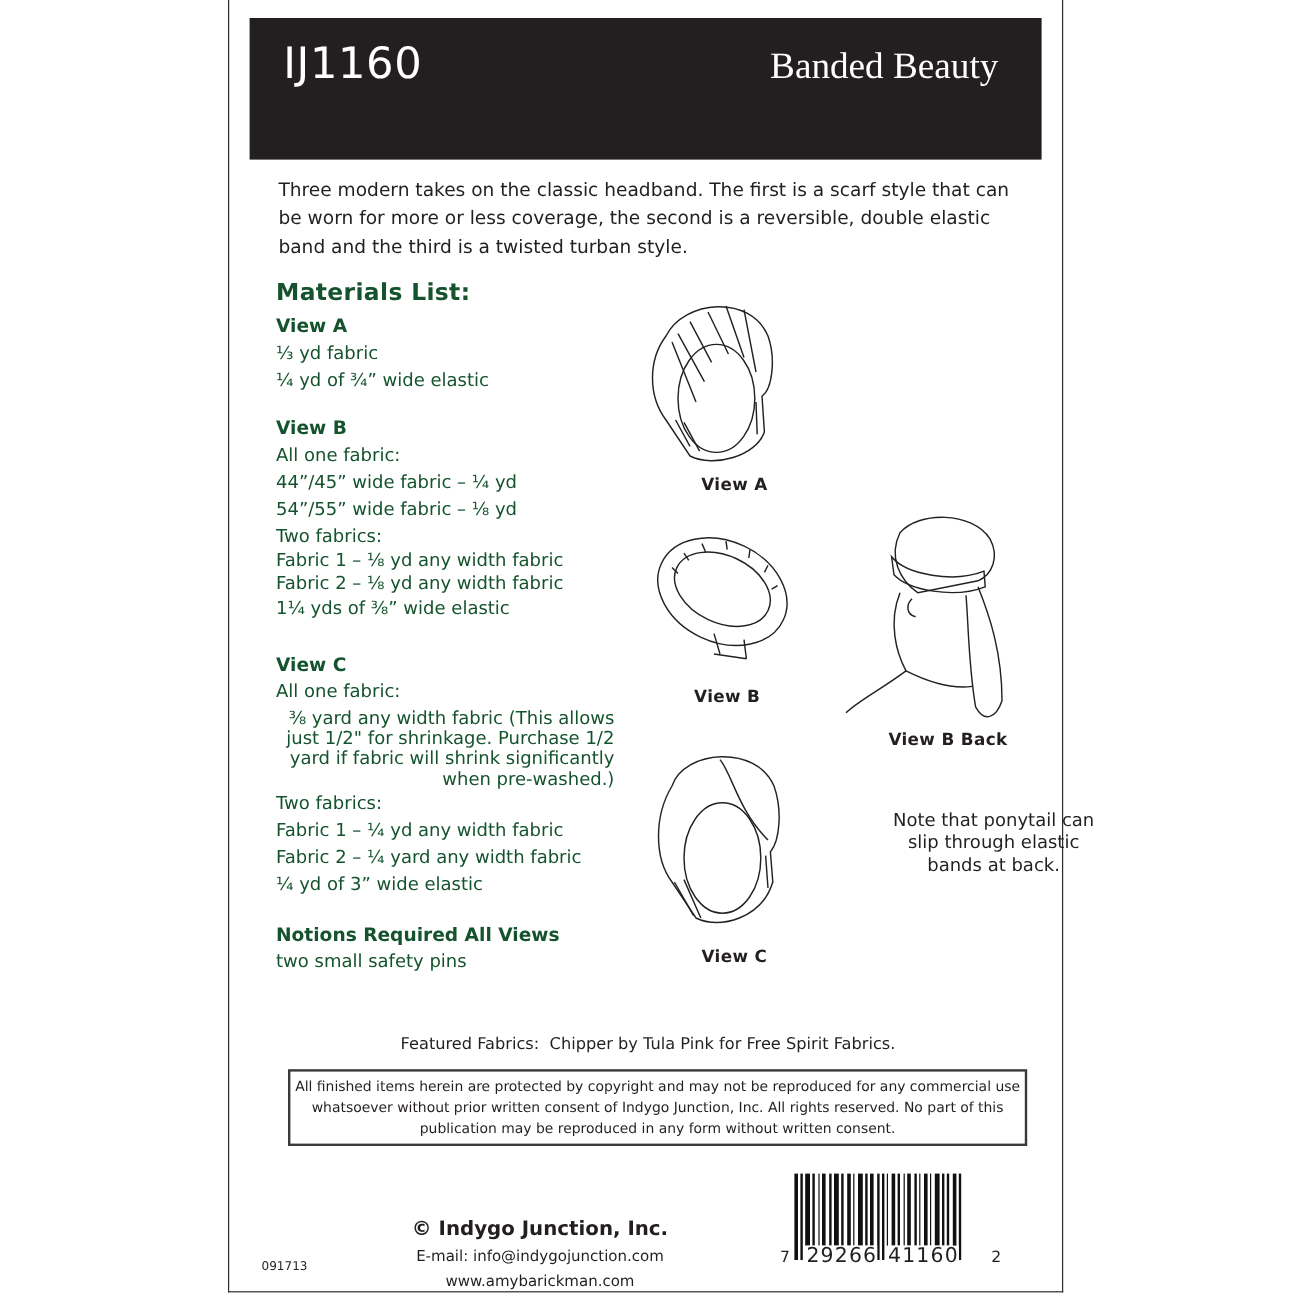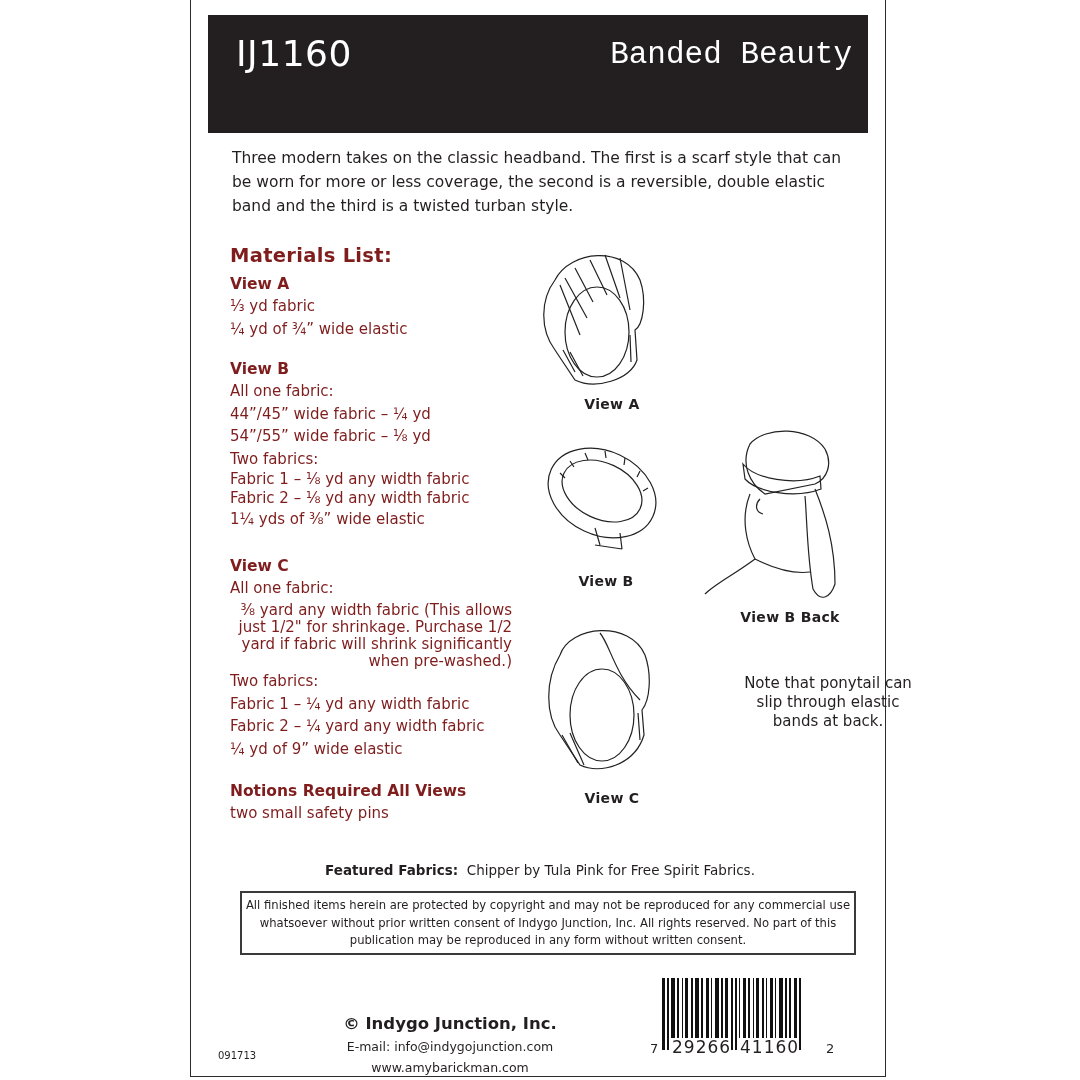--- a/index.html
+++ b/index.html
@@ -26,36 +26,35 @@
     width: 660px; height: 118px;
     background: #231f20;
     color: #ffffff;
   }
   .header .code {
     position: absolute; left: 28px; top: 18px;
     font-size: 36px; letter-spacing: 0.5px;
     font-family: "DejaVu Sans", sans-serif;
   }
   .header .title {
-    position: absolute; right: 16px; top: 22px;
+    position: absolute; right: 36px; top: 22px;
     font-size: 31px;
-    font-family: Liberation Mono, monospace;
+    font-family: Liberation Serif, serif;
   }
   .intro {
     position: absolute; left: 232px; top: 146px;
     width: 620px;
     font-size: 15.5px; line-height: 24px;
     color: #231f20;
   }
   .materials {
     position: absolute; left: 230px; top: 232px;
     width: 300px;
     font-size: 15px;
-    color: #7f1d1d;
-    margin-top: 12px;
+    color: #14532d;
   }
   .materials h2 {
     margin: 0 0 6px 0;
     font-size: 19.5px; font-weight: bold;
     letter-spacing: 0.3px;
   }
   .materials h3 {
     margin: 0; font-size: 15.5px; font-weight: bold;
     line-height: 22px;
   }
@@ -69,21 +68,21 @@
   }
   .note {
     position: absolute; left: 744px; top: 630px;
     width: 168px; text-align: center;
     font-size: 15px; line-height: 19px; margin-top: 44px;
   }
   .featured {
     position: absolute; left: 230px; top: 862px; width: 620px;
     text-align: center; font-size: 13.5px;
   }
-  .featured b { font-weight: bold; margin-top: 44px; }
+  .featured b { font-weight: normal; margin-top: 44px; }
   .copyright-box {
     position: absolute; left: 240px; top: 891px;
     width: 616px; height: 64px;
     border: 2px solid #3a3a3a;
     box-sizing: border-box;
     text-align: center;
     font-size: 11.6px; line-height: 17.5px;
     padding-top: 4px;
   }
   .company {
@@ -144,21 +143,21 @@
     <div class="line">1¼ yds of ⅜” wide elastic</div>
   </div>
 
   <div class="group" style="margin-top:24px">
     <h3>View C</h3>
     <div class="line">All one fabric:</div>
     <div class="wrapline" style="width:282px;margin-top:3px">⅜ yard any width fabric (This allows just 1/2" for shrinkage. Purchase 1/2 yard if fabric will shrink significantly when pre-washed.)</div>
     <div class="line">Two fabrics:</div>
     <div class="line">Fabric 1 – ¼ yd any width fabric</div>
     <div class="line">Fabric 2 – ¼ yard any width fabric</div>
-    <div class="line">¼ yd of 9” wide elastic</div>
+    <div class="line">¼ yd of 3” wide elastic</div>
   </div>
 
   <div class="group" style="margin-top:20px">
     <h3>Notions Required All Views</h3>
     <div class="line">two small safety pins</div>
   </div>
 </div>
 
 <svg class="illus" style="left:535px;top:240px" width="120" height="150" viewBox="0 0 120 150">
   <path d="M20 40 C35 10, 90 5, 105 40 C112 60, 108 85, 100 90 L102 120 C95 140, 60 150, 40 140 L20 110 C5 90, 5 60, 20 40 Z"></path>

